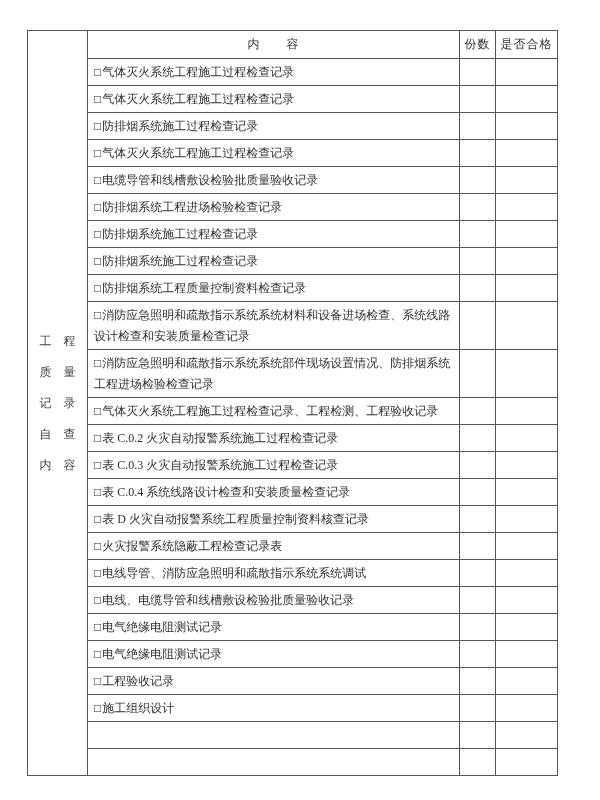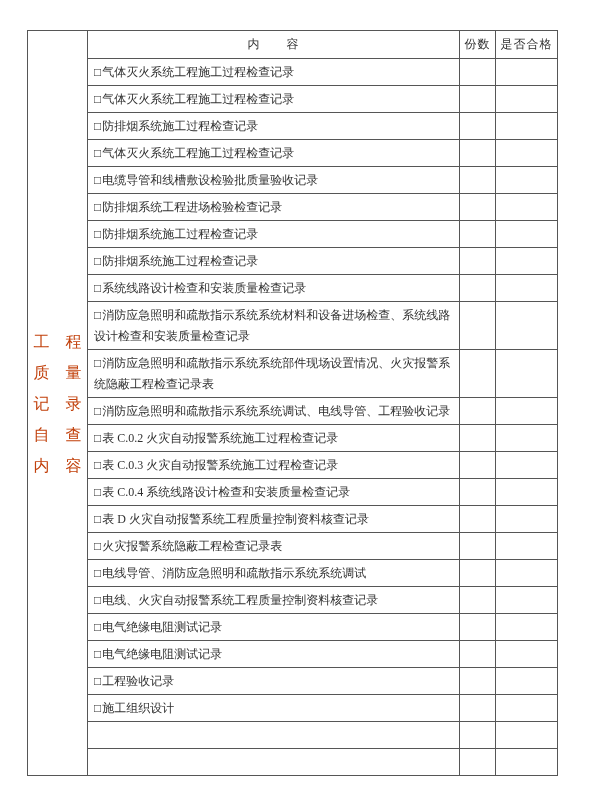--- a/index.html
+++ b/index.html
@@ -44,22 +44,22 @@
   col.col-content   { width: 372px; }
   col.col-copies    { width: 36px; }
   col.col-qualified { width: 62px; }
   td.side-cell {
     vertical-align: middle;
     text-align: center;
     padding: 0;
   }
   .side-line {
     line-height: 31px;
-    font-size: 16px;
-    color: #c2410c;
+    font-size: 12px;
+    color: #404040;
     white-space: pre;
   }
   td.c-content {
     text-align: left;
     padding: 2.5px 4px 2.5px 6px;
     line-height: 21px;
     height: 21px;
     margin-left: 12px;
   }
   td.c-copies, td.c-qualified {
@@ -129,36 +129,36 @@
           <td class="c-content"><span class="cb">□</span><span>防排烟系统施工过程检查记录</span></td>
           <td class="c-copies"></td>
           <td class="c-qualified"></td>
         </tr>
         <tr>
           <td class="c-content"><span class="cb">□</span><span>防排烟系统施工过程检查记录</span></td>
           <td class="c-copies"></td>
           <td class="c-qualified"></td>
         </tr>
         <tr>
-          <td class="c-content"><span class="cb">□</span><span>系统线路设计检查和安装质量检查记录</span></td>
+          <td class="c-content"><span class="cb">□</span><span>防排烟系统工程质量控制资料检查记录</span></td>
           <td class="c-copies"></td>
           <td class="c-qualified"></td>
         </tr>
         <tr>
           <td class="c-content"><span class="cb">□</span><span>消防应急照明和疏散指示系统系统材料和设备进场检查、系统线路设计检查和安装质量检查记录</span></td>
           <td class="c-copies"></td>
           <td class="c-qualified"></td>
         </tr>
         <tr>
-          <td class="c-content"><span class="cb">□</span><span>消防应急照明和疏散指示系统系统部件现场设置情况、火灾报警系统隐蔽工程检查记录表</span></td>
-          <td class="c-copies"></td>
-          <td class="c-qualified"></td>
-        </tr>
-        <tr>
-          <td class="c-content"><span class="cb">□</span><span>消防应急照明和疏散指示系统系统调试、电线导管、工程验收记录</span></td>
+          <td class="c-content"><span class="cb">□</span><span>消防应急照明和疏散指示系统系统部件现场设置情况、防排烟系统工程进场检验检查记录</span></td>
+          <td class="c-copies"></td>
+          <td class="c-qualified"></td>
+        </tr>
+        <tr>
+          <td class="c-content"><span class="cb">□</span><span>气体灭火系统工程施工过程检查记录、工程检测、工程验收记录</span></td>
           <td class="c-copies"></td>
           <td class="c-qualified"></td>
         </tr>
         <tr>
           <td class="c-content"><span class="cb">□</span><span>表 C.0.2 火灾自动报警系统施工过程检查记录</span></td>
           <td class="c-copies"></td>
           <td class="c-qualified"></td>
         </tr>
         <tr>
           <td class="c-content"><span class="cb">□</span><span>表 C.0.3 火灾自动报警系统施工过程检查记录</span></td>
@@ -179,21 +179,21 @@
           <td class="c-content"><span class="cb">□</span><span>火灾报警系统隐蔽工程检查记录表</span></td>
           <td class="c-copies"></td>
           <td class="c-qualified"></td>
         </tr>
         <tr>
           <td class="c-content"><span class="cb">□</span><span>电线导管、消防应急照明和疏散指示系统系统调试</span></td>
           <td class="c-copies"></td>
           <td class="c-qualified"></td>
         </tr>
         <tr>
-          <td class="c-content"><span class="cb">□</span><span>电线、火灾自动报警系统工程质量控制资料核查记录</span></td>
+          <td class="c-content"><span class="cb">□</span><span>电线、电缆导管和线槽敷设检验批质量验收记录</span></td>
           <td class="c-copies"></td>
           <td class="c-qualified"></td>
         </tr>
         <tr>
           <td class="c-content"><span class="cb">□</span><span>电气绝缘电阻测试记录</span></td>
           <td class="c-copies"></td>
           <td class="c-qualified"></td>
         </tr>
         <tr>
           <td class="c-content"><span class="cb">□</span><span>电气绝缘电阻测试记录</span></td>

